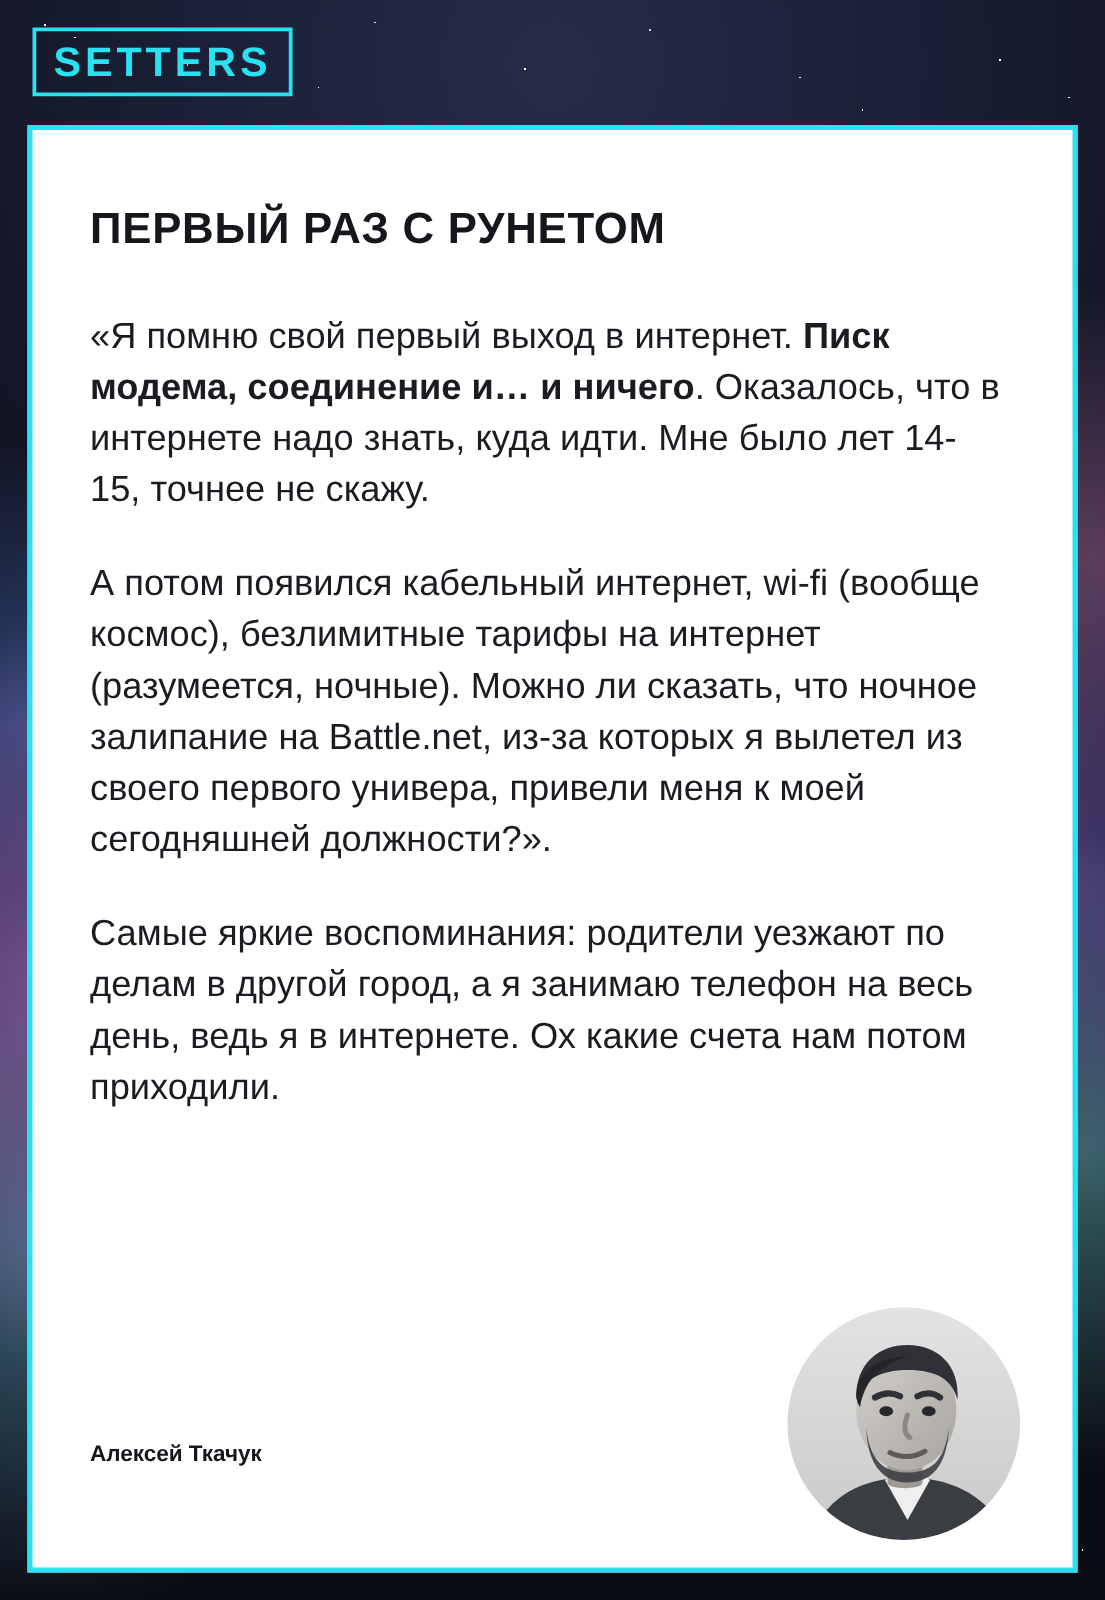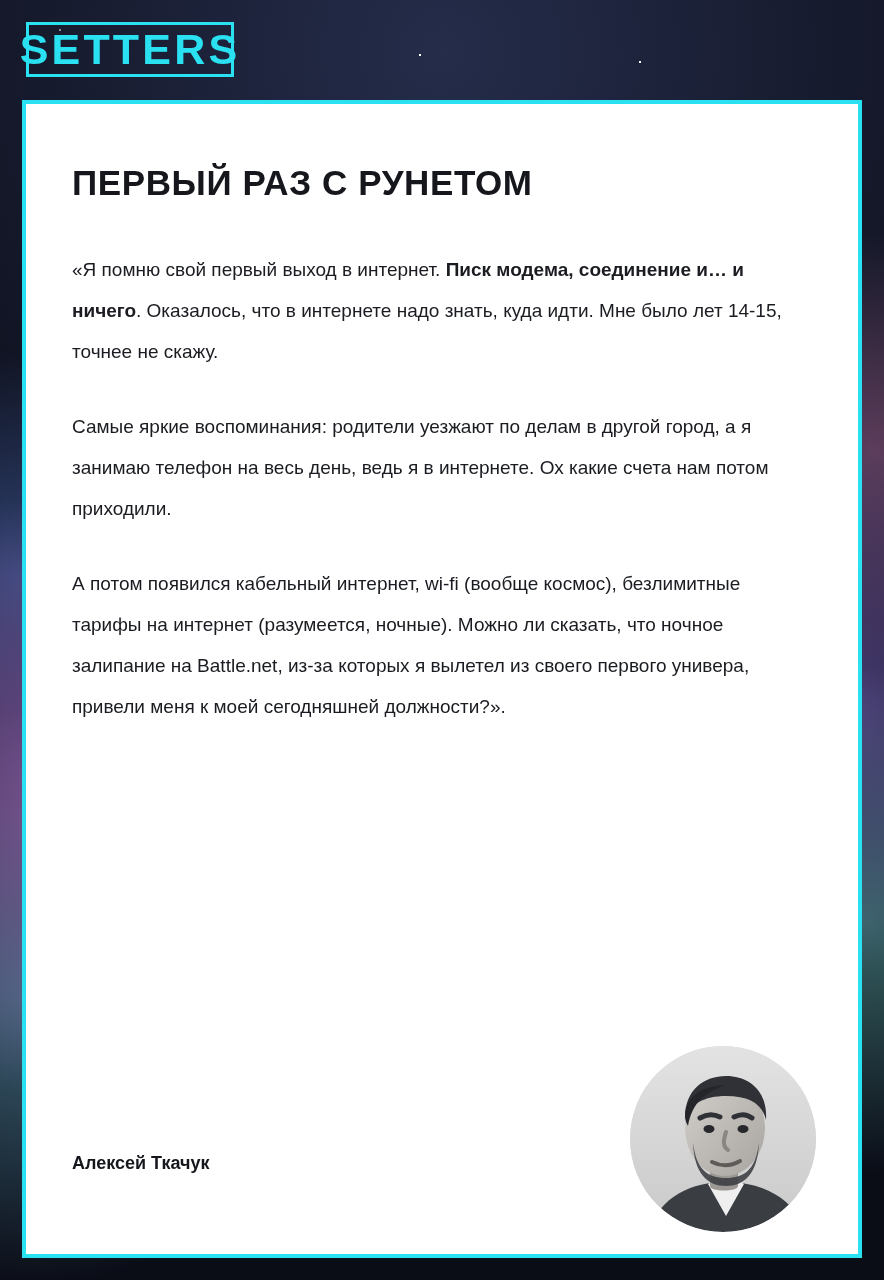--- a/index.html
+++ b/index.html
@@ -64,21 +64,21 @@
     border: 3px solid #2ae1f2;
     display: flex;
     align-items: center;
     justify-content: center;
     box-sizing: border-box;
   }
   .logo-text {
     color: #2ae1f2;
     font-family: "Liberation Sans", sans-serif;
     font-weight: bold;
-    font-size: 43px;
+    font-size: 33px;
     letter-spacing: 3.2px;
     line-height: 1;
     white-space: nowrap;
   }
 
   
   .card {
     position: absolute;
     left: 22px;
     top: 100px;
@@ -102,21 +102,21 @@
     font-weight: bold;
     font-size: 35px;
     letter-spacing: 0.6px;
     color: #15171c;
     margin: 0 0 46px 0;
     line-height: 1.1;
   }
 
   .para {
     font-family: "Liberation Sans", sans-serif;
-    font-size: 19px;
+    font-size: 29px;
     line-height: 41px;
     color: #1a1c21;
     margin: 0 0 34px 0;
     max-width: 760px;
   }
   .para:last-of-type { margin-bottom: 0; }
   .para b { font-weight: bold; }
 
   
   .author {
@@ -163,22 +163,22 @@
   <div class="logo-wrap">
     <div class="logo-text">SETTERS</div>
   </div>
 
   <div class="card">
     <div class="card-inner">
 
       <h1 class="title">ПЕРВЫЙ РАЗ С РУНЕТОМ</h1>
 
       <p class="para">«Я помню свой первый выход в интернет. <b>Писк модема, соединение и… и ничего</b>. Оказалось, что в интернете надо знать, куда идти. Мне было лет 14-15, точнее не скажу.</p>
+      <p class="para">А потом появился кабельный интернет, wi-fi (вообще космос), безлимитные тарифы на интернет (разумеется, ночные). Можно ли сказать, что ночное залипание на Battle.net, из-за которых я вылетел из своего первого универа, привели меня к моей сегодняшней должности?».</p>
       <p class="para">Самые яркие воспоминания: родители уезжают по делам в другой город, а я занимаю телефон на весь день, ведь я в интернете. Ох какие счета нам потом приходили.</p>
-      <p class="para">А потом появился кабельный интернет, wi-fi (вообще космос), безлимитные тарифы на интернет (разумеется, ночные). Можно ли сказать, что ночное залипание на Battle.net, из-за которых я вылетел из своего первого универа, привели меня к моей сегодняшней должности?».</p>
 
       <div class="author">
         <div class="author-name">Алексей Ткачук</div>
       </div>
 
       <div class="avatar">
         <svg viewBox="0 0 186 186" xmlns="http://www.w3.org/2000/svg" aria-hidden="true">
           <defs>
             <clipPath id="circ">
                 <circle cx="93" cy="93" r="93"></circle>

